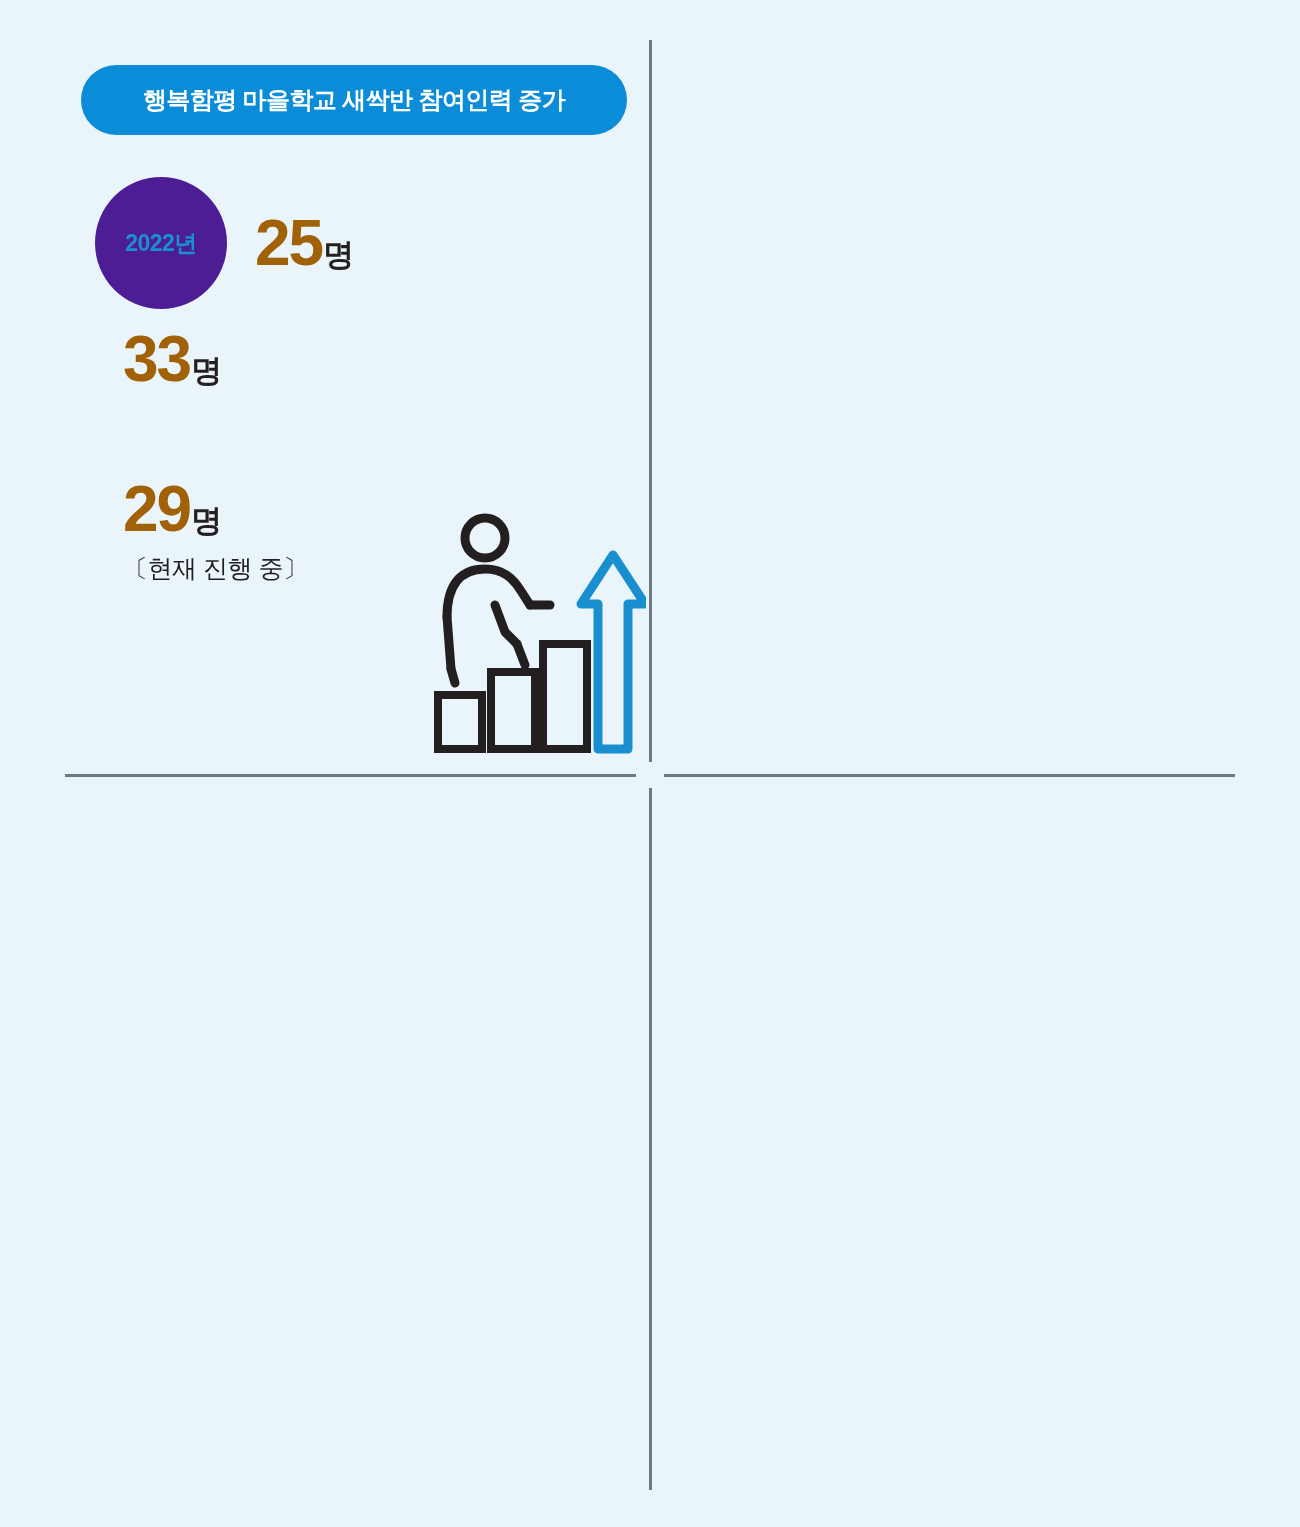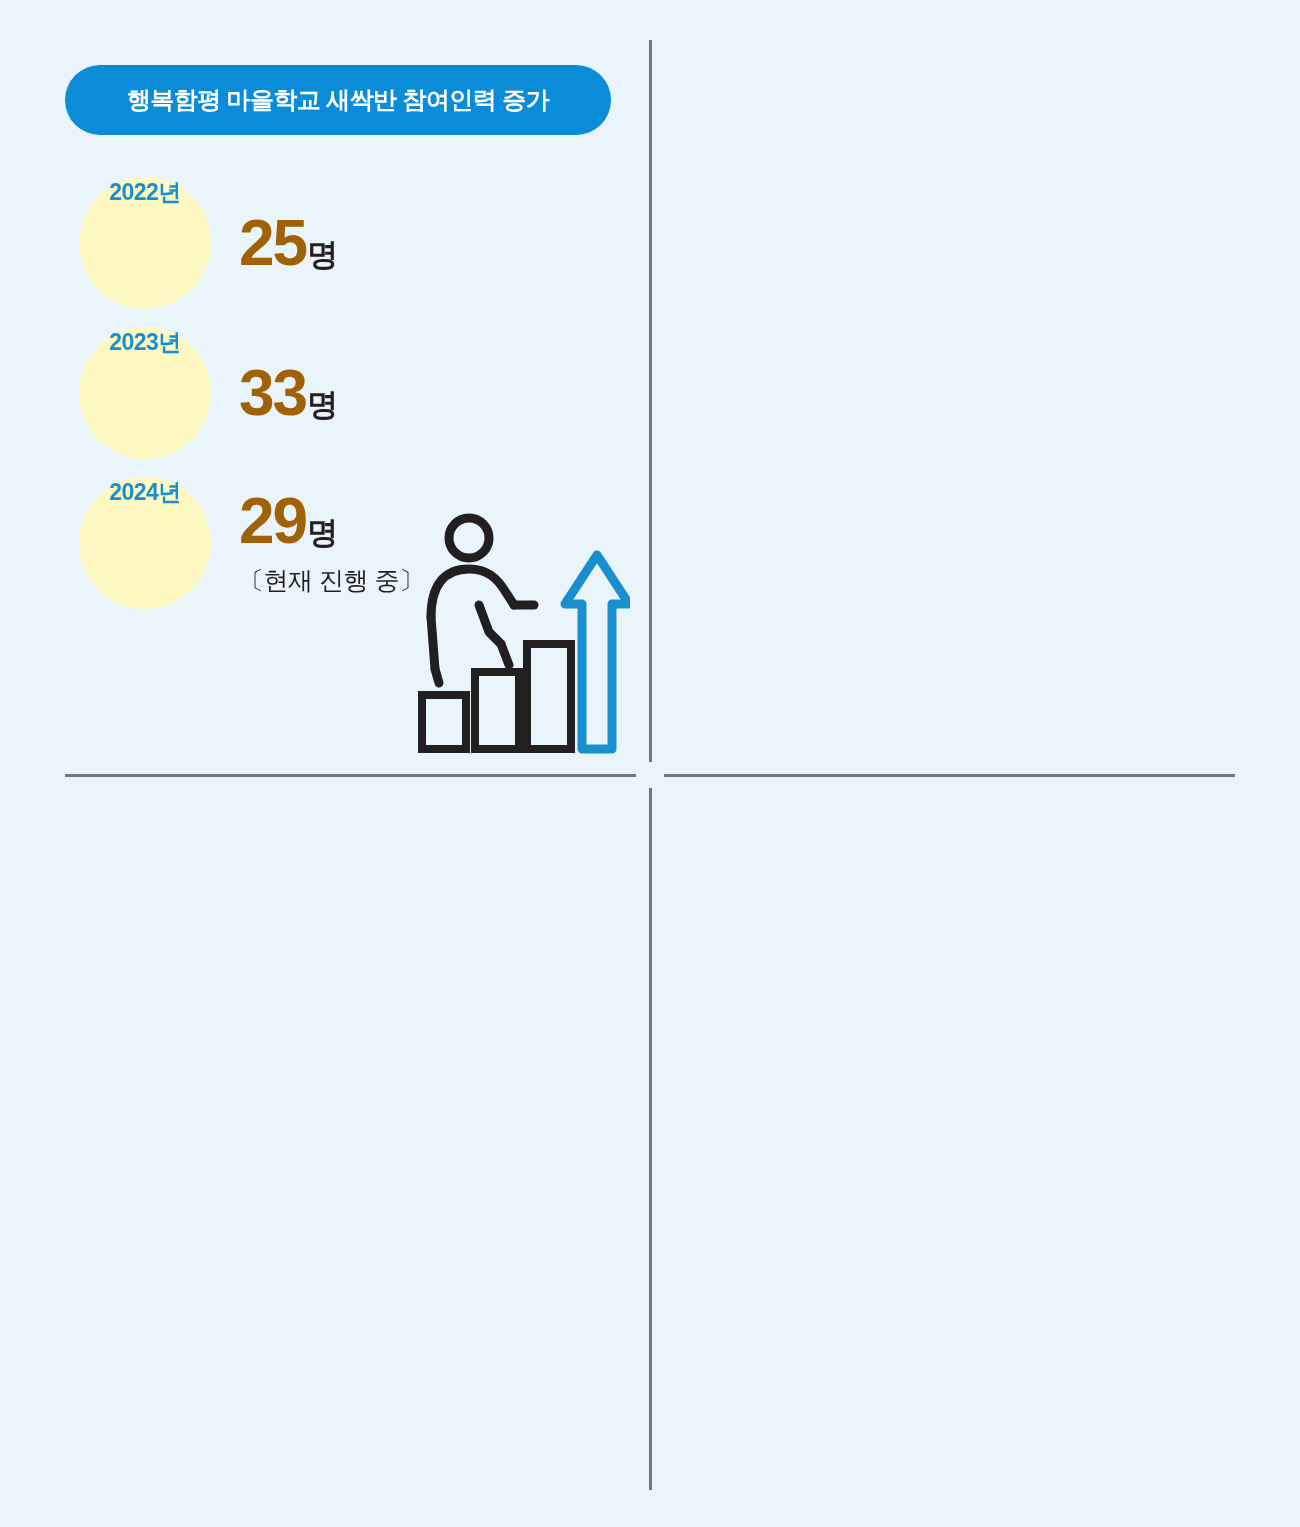--- a/index.html
+++ b/index.html
@@ -24,43 +24,43 @@
     position: absolute; left: 649px; top: 40px; width: 3px; height: 1450px;
     background: #6b7a82;
   }
   .div-v-gap {
     position: absolute; left: 644px; top: 762px; width: 13px; height: 26px;
     background: #e9f4fb;
   }
 
   
   .quad { position: absolute; }
-  #quad-tl { left: 0;    top: 0;    width: 650px; height: 775px; padding-left: 11px; }
+  #quad-tl { left: 16px;    top: 0;    width: 650px; height: 775px; padding-left: 11px; }
   #quad-tr { left: 650px; top: 0;   width: 650px; height: 775px; }
   #quad-bl { left: 0;    top: 775px; width: 650px; height: 752px; }
   #quad-br { left: 650px; top: 775px; width: 650px; height: 752px; }
 
   
   .pill {
     background: #0a8cd8;
     color: #ffffff;
     border-radius: 40px;
     display: flex; align-items: center; justify-content: center;
     font-weight: bold;
     letter-spacing: -0.6px;
     white-space: nowrap;
   }
   #pill-tl { position: absolute; left: 65px;  top: 65px;  width: 546px; height: 70px; font-size: 24px; }
 
   
   .stat-row { position: absolute; display: flex; align-items: center; }
   .year-circle {
-    background: #fef9c3;
+    background: #4c1d95;
     border-radius: 50%;
-    display: flex; justify-content: center;
+    display: flex; align-items: center; justify-content: center;
     flex: none;
   }
   .year-circle span {
     color: #1a8fd0; font-weight: bold; font-size: 23px; letter-spacing: -0.5px;
   }
   .tl-circle { width: 132px; height: 132px; }
   .stat-value {
     margin-left: 28px;
     display: flex; flex-direction: column; justify-content: center;
   }
@@ -98,35 +98,29 @@
       </div>
       <div class="stat-value">
         <div class="big-line">
           <span class="big-num">25</span>
           <span class="unit">명</span>
         </div>
       </div>
     </div>
 
     <div class="stat-row" style="left:79px; top:327px;">
-      <div class="year-circle tl-circle">
-        <span>2023년</span>
-      </div>
       <div class="stat-value">
         <div class="big-line">
           <span class="big-num">33</span>
           <span class="unit">명</span>
         </div>
       </div>
     </div>
 
     <div class="stat-row" style="left:79px; top:477px;">
-      <div class="year-circle tl-circle">
-        <span>2024년</span>
-      </div>
       <div class="stat-value">
         <div class="big-line">
           <span class="big-num">29</span>
           <span class="unit">명</span>
         </div>
         <div class="sub-note">〔현재 진행 중〕</div>
       </div>
     </div>
 
     <div class="icon-art" style="left:415px; top:512px;">

